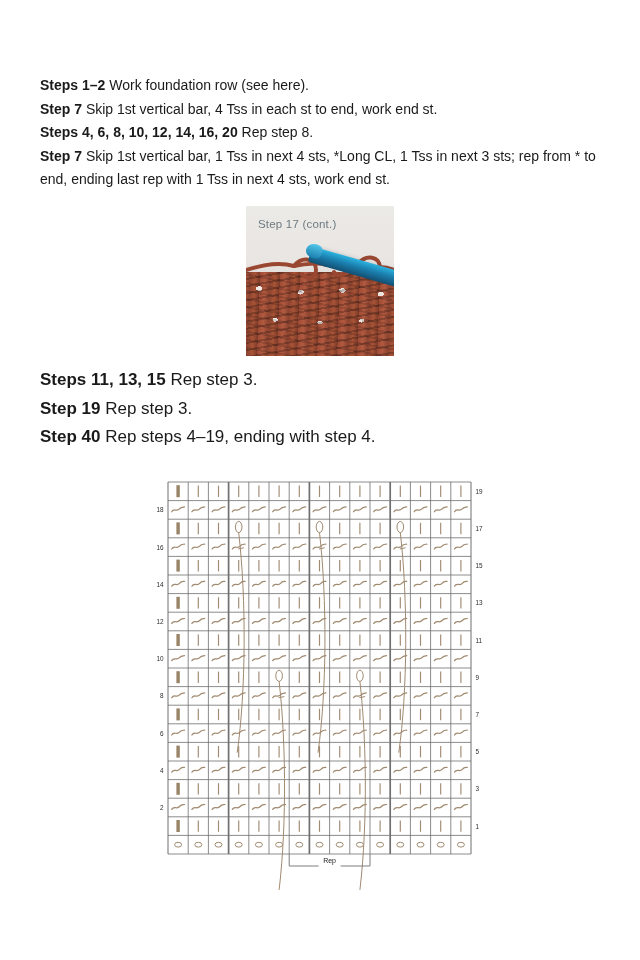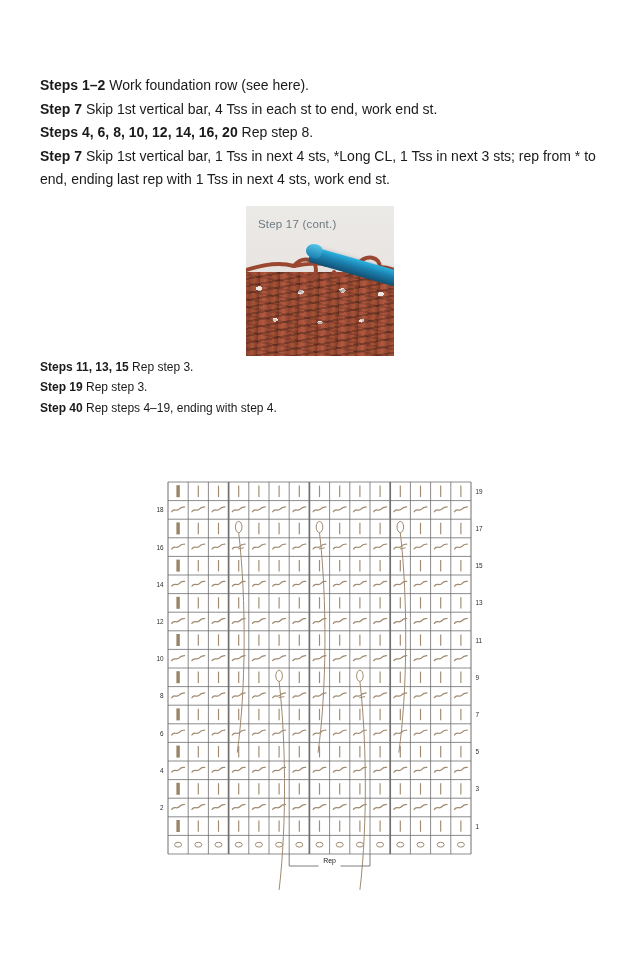--- a/index.html
+++ b/index.html
@@ -28,23 +28,23 @@
     position: absolute;
     left: 40px;
     top: 74px;
     width: 562px;
     font-size: 14px;
     line-height: 1.62;
   }
   .instructions-lower {
     position: absolute;
     left: 40px;
-    top: 358px;
+    top: 366px;
     width: 562px;
-    font-size: 12px;
+    font-size: 17px;
     line-height: 1.62;
   }
   .step-line { margin: 0 0 1px 0; }
   .step-label { font-weight: bold; }
 
   
   .photo {
     position: absolute;
     left: 246px;
     top: 206px;

